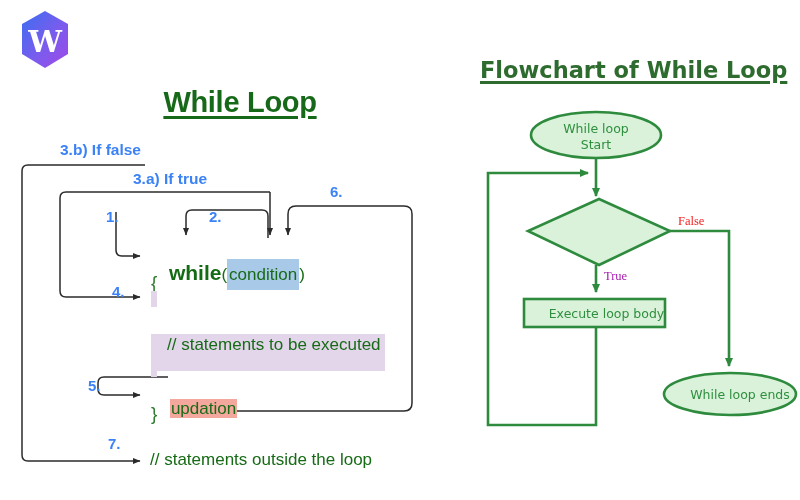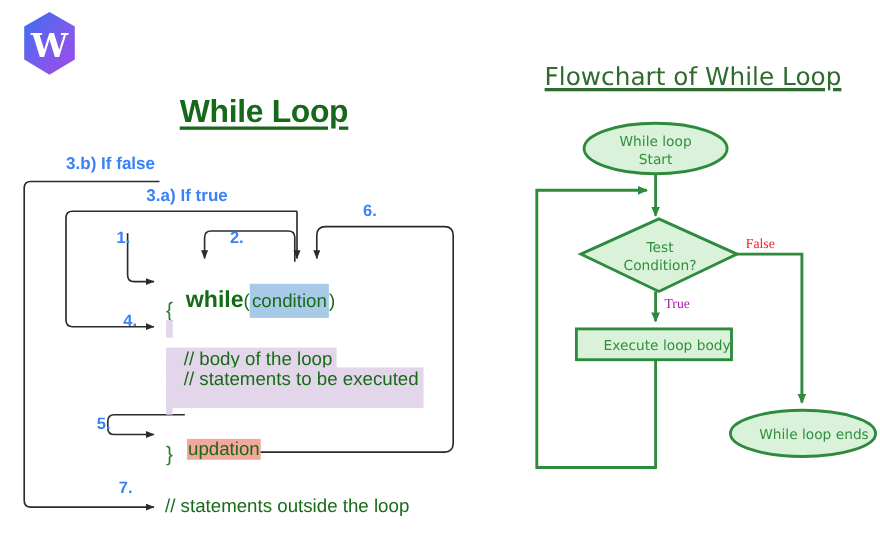--- a/index.html
+++ b/index.html
@@ -25,21 +25,21 @@
     letter-spacing:-0.3px;
     text-decoration:underline;
     text-underline-offset:4px;
     text-decoration-thickness:3px;
     font-family:"Liberation Sans", sans-serif;
     white-space:nowrap;
   }
   .title-right{
     position:absolute;left:480px;top:57px;width:300px;
     text-align:center;
-    font-size:22.5px;font-weight:normal;color:#2e6b2e;
+    font-size:22.5px;font-weight:bold;color:#2e6b2e;
     text-decoration:underline;
     text-underline-offset:3px;
     text-decoration-thickness:2.5px;
     font-family:"DejaVu Sans", sans-serif;
     white-space:nowrap;
   }
 
   
   .step{
     position:absolute;
@@ -146,21 +146,20 @@
 
   <div class="code" style="left:150px; top:245px;">
     <span class="kw">while</span><span class="paren">(</span><span class="hl-cond">condition</span><span class="paren">)</span>
   </div>
 
   <div class="brace" style="left:151px; top:272px;">{</div>
 
   <div class="bar" style="left:151px; top:291px; height:16px;"></div>
   <div class="bar" style="left:151px; top:355px; height:22px;"></div>
 
-  <div class="code hl-body" style="left:151px; top:316px; padding:2px 4px 2px 16px;">// body of the loop</div>
   <div class="code hl-body" style="left:151px; top:334px; padding:2px 4px 18px 16px;">// statements to be executed</div>
 
   <div class="code" style="left:151px; top:383px;">
     <span class="hl-upd">updation</span>
   </div>
 
   <div class="brace" style="left:151px; top:403px;">}</div>
 
   <div class="code" style="left:150px; top:451px;">// statements outside the loop</div>
 
@@ -186,21 +185,19 @@
 
     <polygon points="599,199 670,231 599,265 528,231" fill="#d9f2d9" stroke="#2e8b3e" stroke-width="2.6"></polygon>
 
     <rect x="524" y="299" width="141" height="28" fill="#d9f2d9" stroke="#2e8b3e" stroke-width="2.6"></rect>
 
     <ellipse cx="730" cy="394" rx="66" ry="21" fill="#d9f2d9" stroke="#2e8b3e" stroke-width="2.6"></ellipse>
   </svg>
 
   <div class="fc-text" style="left:531px; top:121px; width:130px;">While loop
 Start</div>
-  <div class="fc-text" style="left:540px; top:217px; width:120px;">Test
-Condition?</div>
   <div class="fc-text" style="left:524px; top:306px; width:165px;">Execute loop body</div>
   <div class="fc-text" style="left:664px; top:387px; width:152px;">While loop ends</div>
 
   <div class="fc-edge-label lbl-false" style="left:678px; top:214px;">False</div>
   <div class="fc-edge-label lbl-true" style="left:604px; top:269px;">True</div>
 
 </div>
 
 </body></html>

